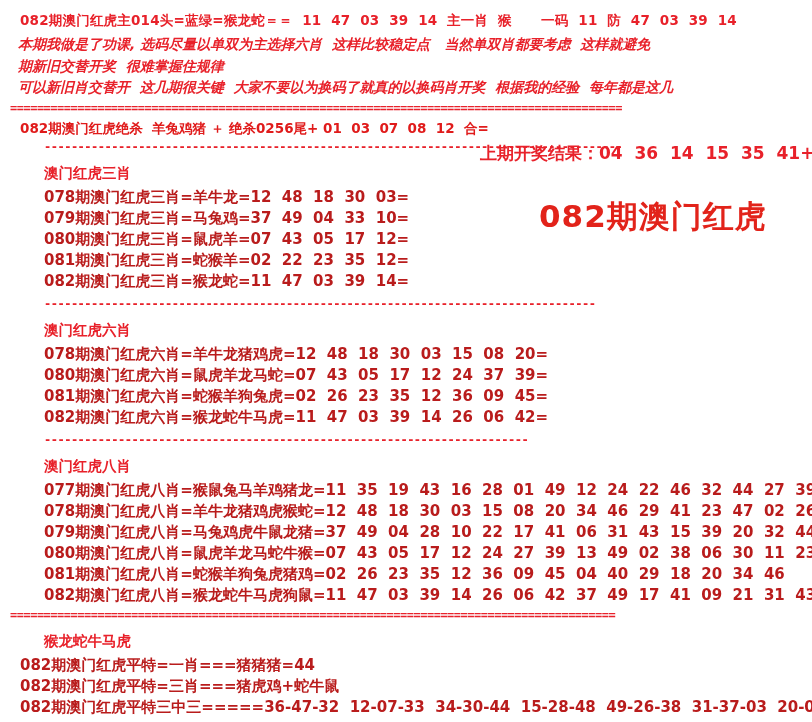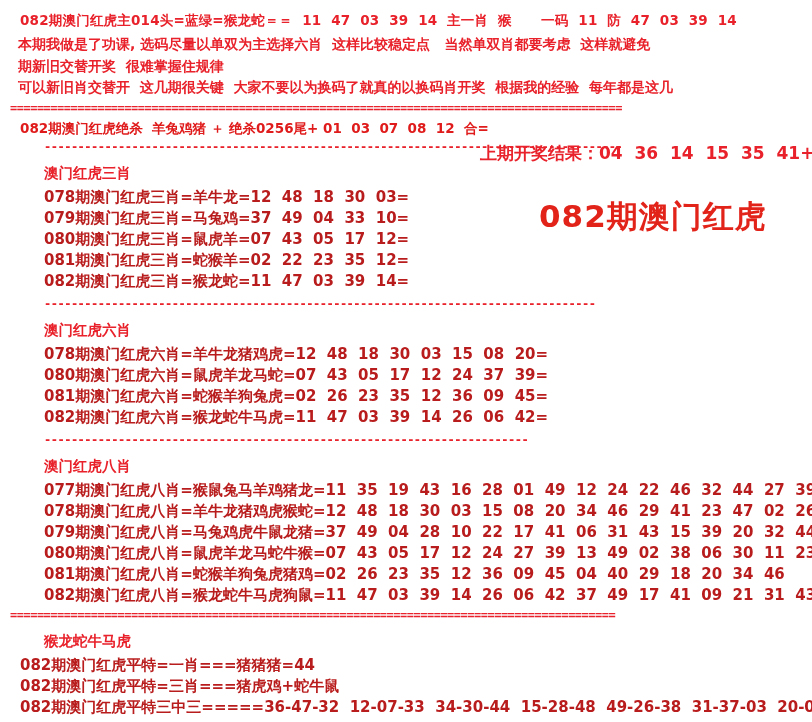--- a/index.html
+++ b/index.html
@@ -33,21 +33,21 @@
     font-size: 13.5px;
     line-height: 20px;
   }
   .para {
     padding: 4px 14px 0 14px;
     font-size: 14px;
     line-height: 21.5px;
     font-weight: 700;
     color: #e8212a;
   }
-  .para div { white-space: pre-wrap; }
+  .para div { white-space: pre-wrap; font-style: italic; }
   .rule {
     padding: 0 6px;
     font-size: 12px;
     line-height: 13px;
     letter-spacing: -0.5px;
     color: #e8212a;
     white-space: pre;
     overflow: hidden;
     font-family: "DejaVu Sans Mono", "Liberation Mono", monospace;
     font-weight: 700;

